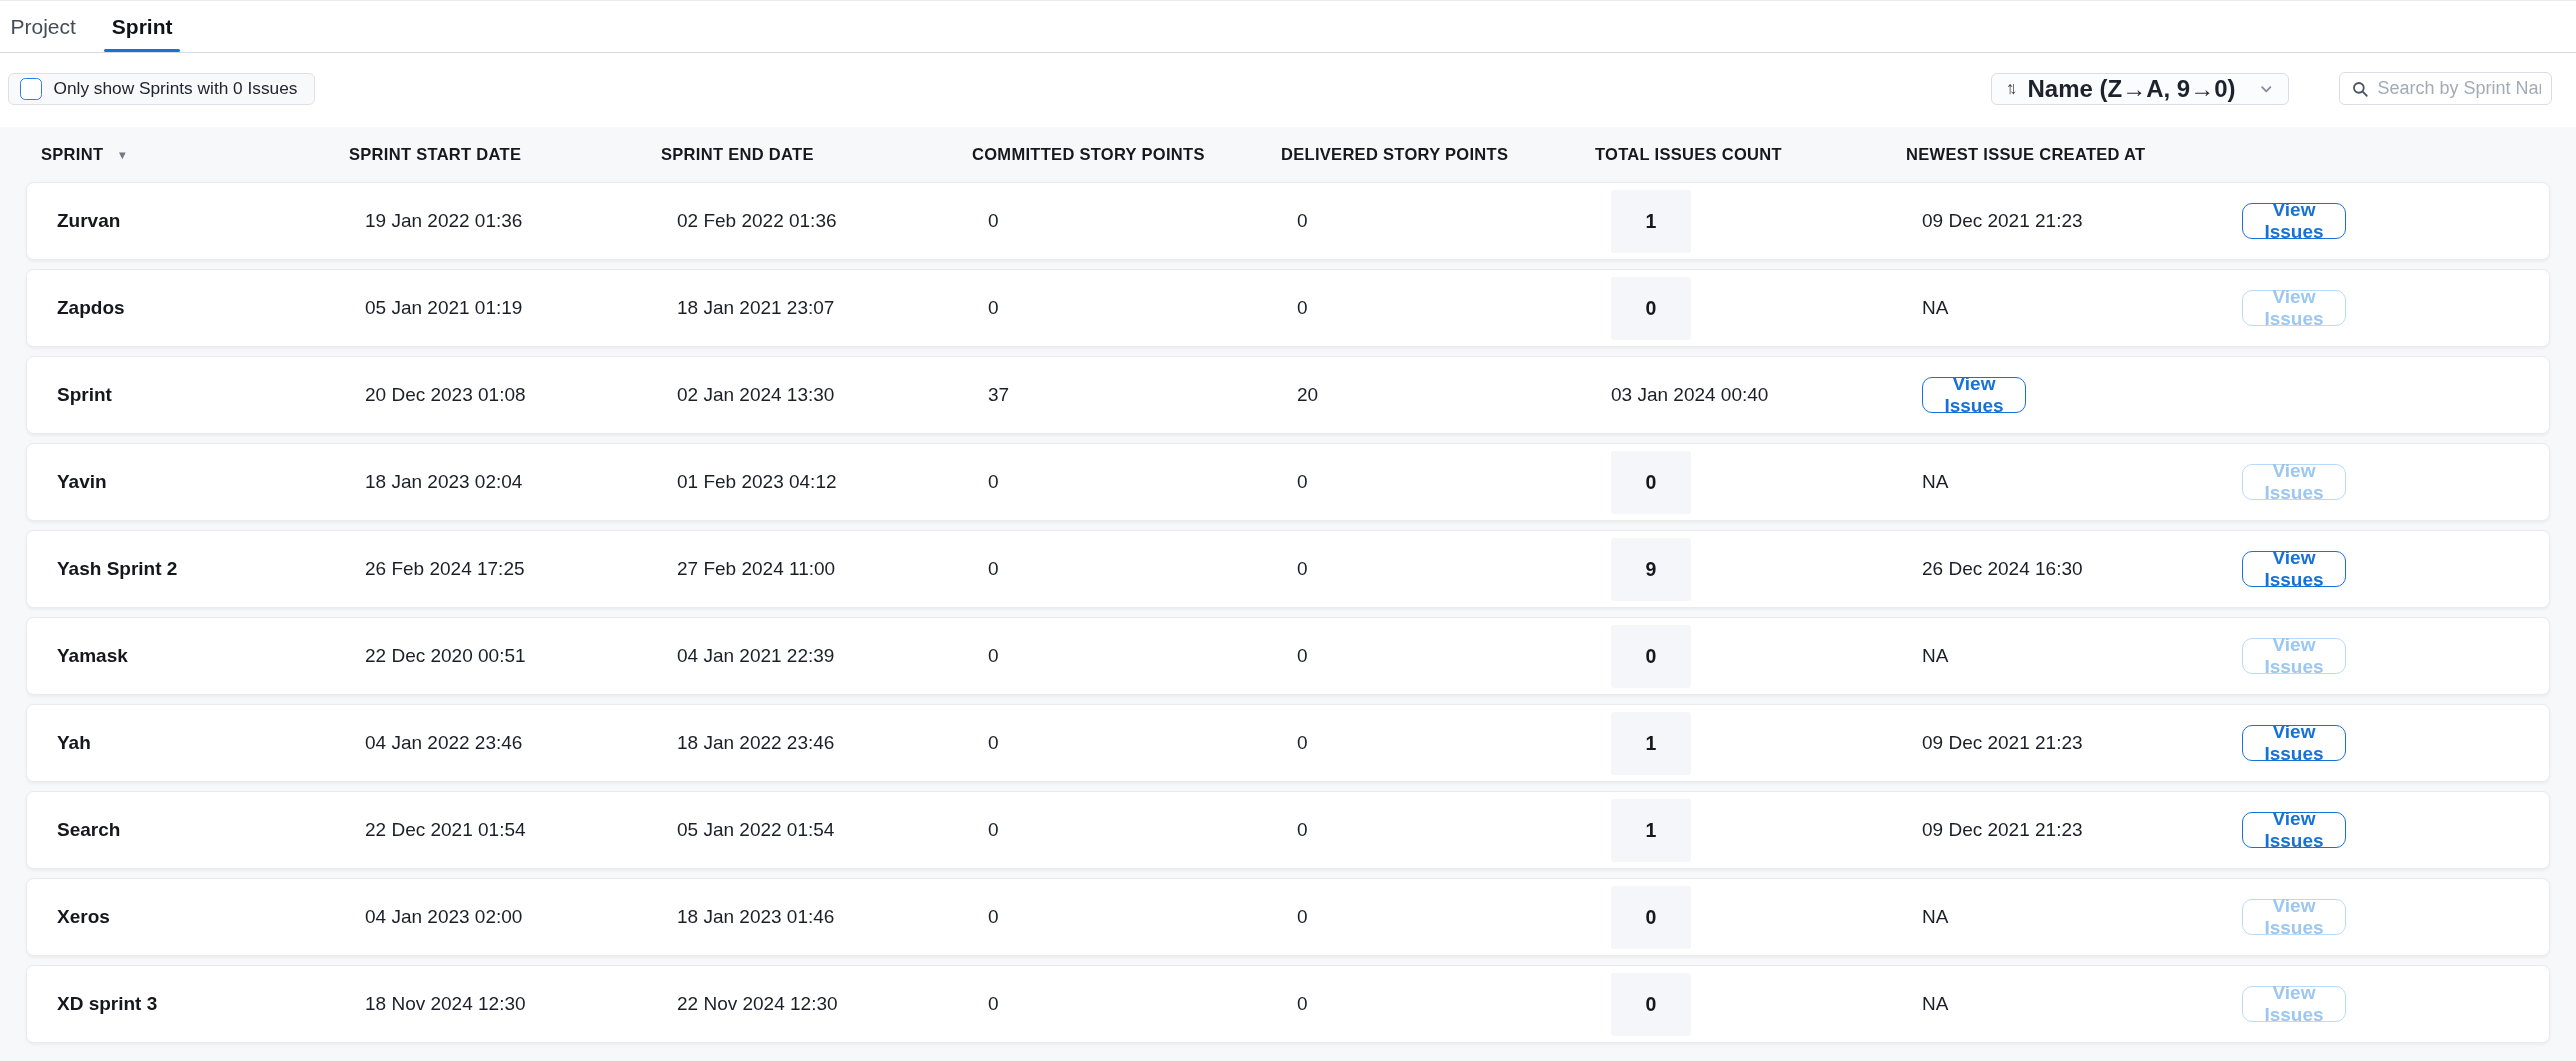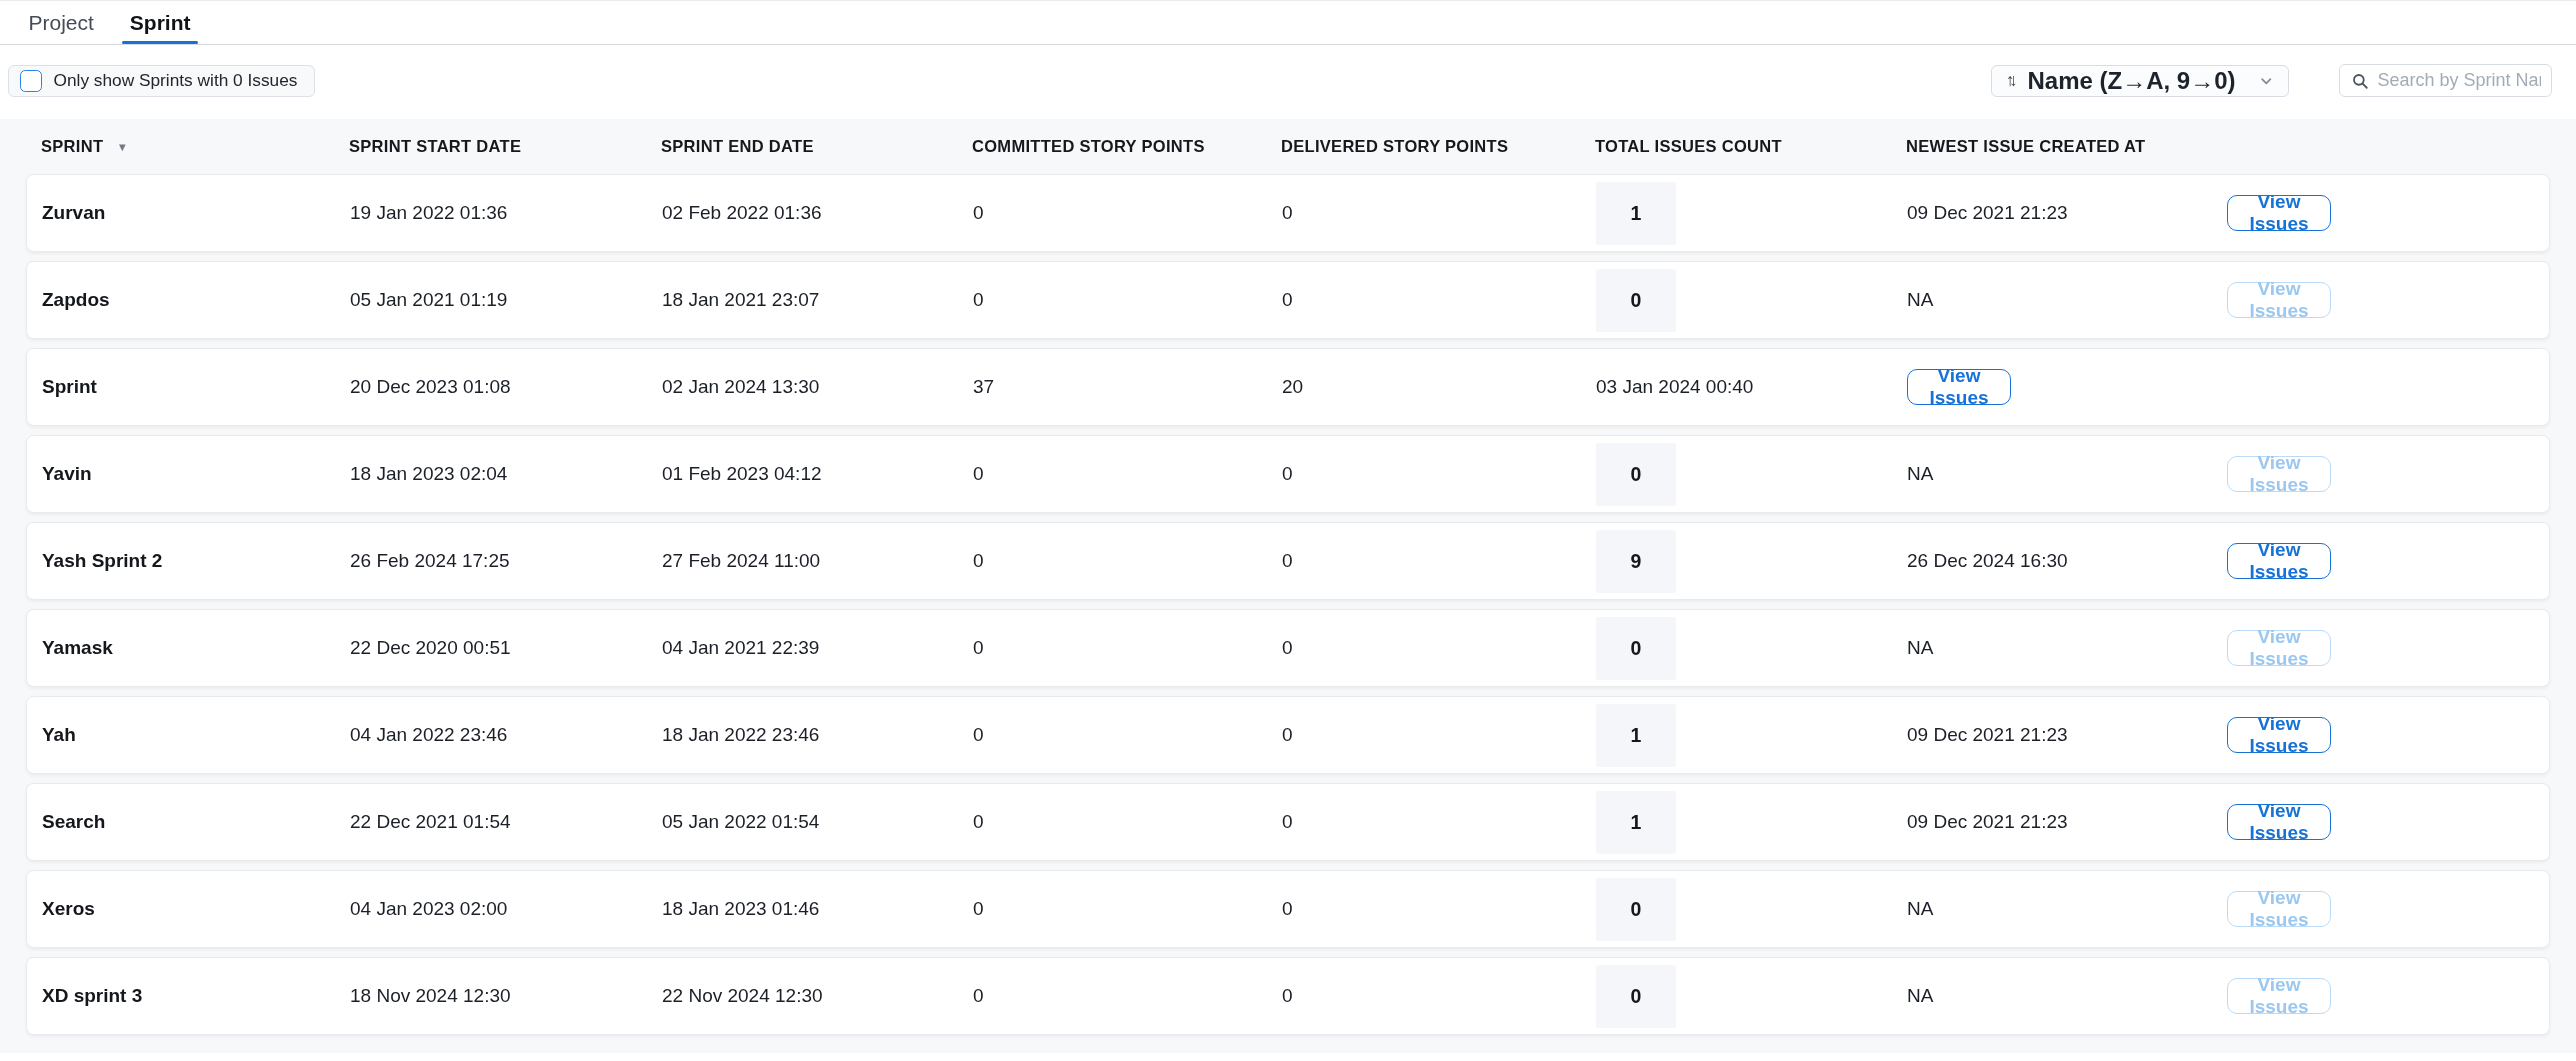--- a/index.html
+++ b/index.html
@@ -1,21 +1,21 @@
 <!DOCTYPE html>
 <html style="font-size:12px"><head>
 <meta charset="utf-8">
 <style>
   * { margin:0; padding:0; box-sizing:border-box; }
   html,body { width:2576px; height:1061px; background:#ffffff;
     font-family:"Liberation Sans", sans-serif; overflow:hidden; color:#1b1f27; }
 
   
-  .tabs-bar { height:45px; border-top:1.5px solid #e9ebee; border-bottom:0.8px solid #d8dbe0;
-    display:flex; align-items:stretch; padding-left:21px; }
+  .tabs-bar { height:53px; border-top:1.5px solid #e9ebee; border-bottom:0.8px solid #d8dbe0;
+    display:flex; align-items:stretch; padding-left:3px; }
   .tab { position:relative; display:flex; align-items:center; font-size:21px;
     color:#444c56; margin-right:21px; padding:0 7.5px; cursor:pointer; }
   .tab.active { color:#0f1419; font-weight:700; }
   .tab.active .tab-underline { position:absolute; left:0; right:0; bottom:0;
     height:3px; background:#1673d2; border-radius:2.3px; }
 
   
   .controls { display:flex; align-items:center; margin:20px 24px 0 8px; height:31.5px; }
   .checkbox-group { display:flex; align-items:center; gap:12px; height:31.5px;
     padding:0 16.5px 0 10.5px; background:#f8f9fb; border:0.8px solid #dde1e7;
@@ -41,21 +41,21 @@
   .surface { margin-top:22.5px; height:934px; background:#f7f8fa; padding:0 26px; }
   .grid-cols { display:grid;
     grid-template-columns:308px 312px 311px 309px 314px 311px 320px 1fr;
     align-items:center; }
   .thead { height:55px; padding:0 15px; }
   .th { font-size:16.5px; font-weight:700; color:#15181d; letter-spacing:0.3px;
     display:flex; align-items:center; }
   .sort-triangle { font-size:11.3px; color:#717a86; margin-left:13.5px; }
   .rows { display:flex; flex-direction:column; gap:9px; }
   .card { height:78px; background:#ffffff; border:0.8px solid #e8eaee; border-radius:7.5px;
-    box-shadow:0 1.5px 3px rgba(27,35,48,.05); padding:0 15px; }
+    box-shadow:0 1.5px 3px rgba(27,35,48,.05); padding:0 30px; }
   .cell { font-size:19px; color:#1b1f27; }
   .cell.name { font-weight:700; color:#14171c; }
   .count-badge { width:80px; height:63px; background:#f5f6f9; border-radius:3px;
     display:flex; align-items:center; justify-content:center;
     font-size:19.5px; font-weight:600; color:#14171c; }
   .view-btn { width:104px; height:36px; display:flex; align-items:center; justify-content:center;
     background:#ffffff; border:1.5px solid #1772d6; border-radius:10px;
     color:#1772d6; font-size:19px; font-weight:700; cursor:pointer;
     font-family:"Liberation Sans", sans-serif; }
   .view-btn.disabled { border-color:#badbf7; color:#9cc7ef; cursor:default; }

